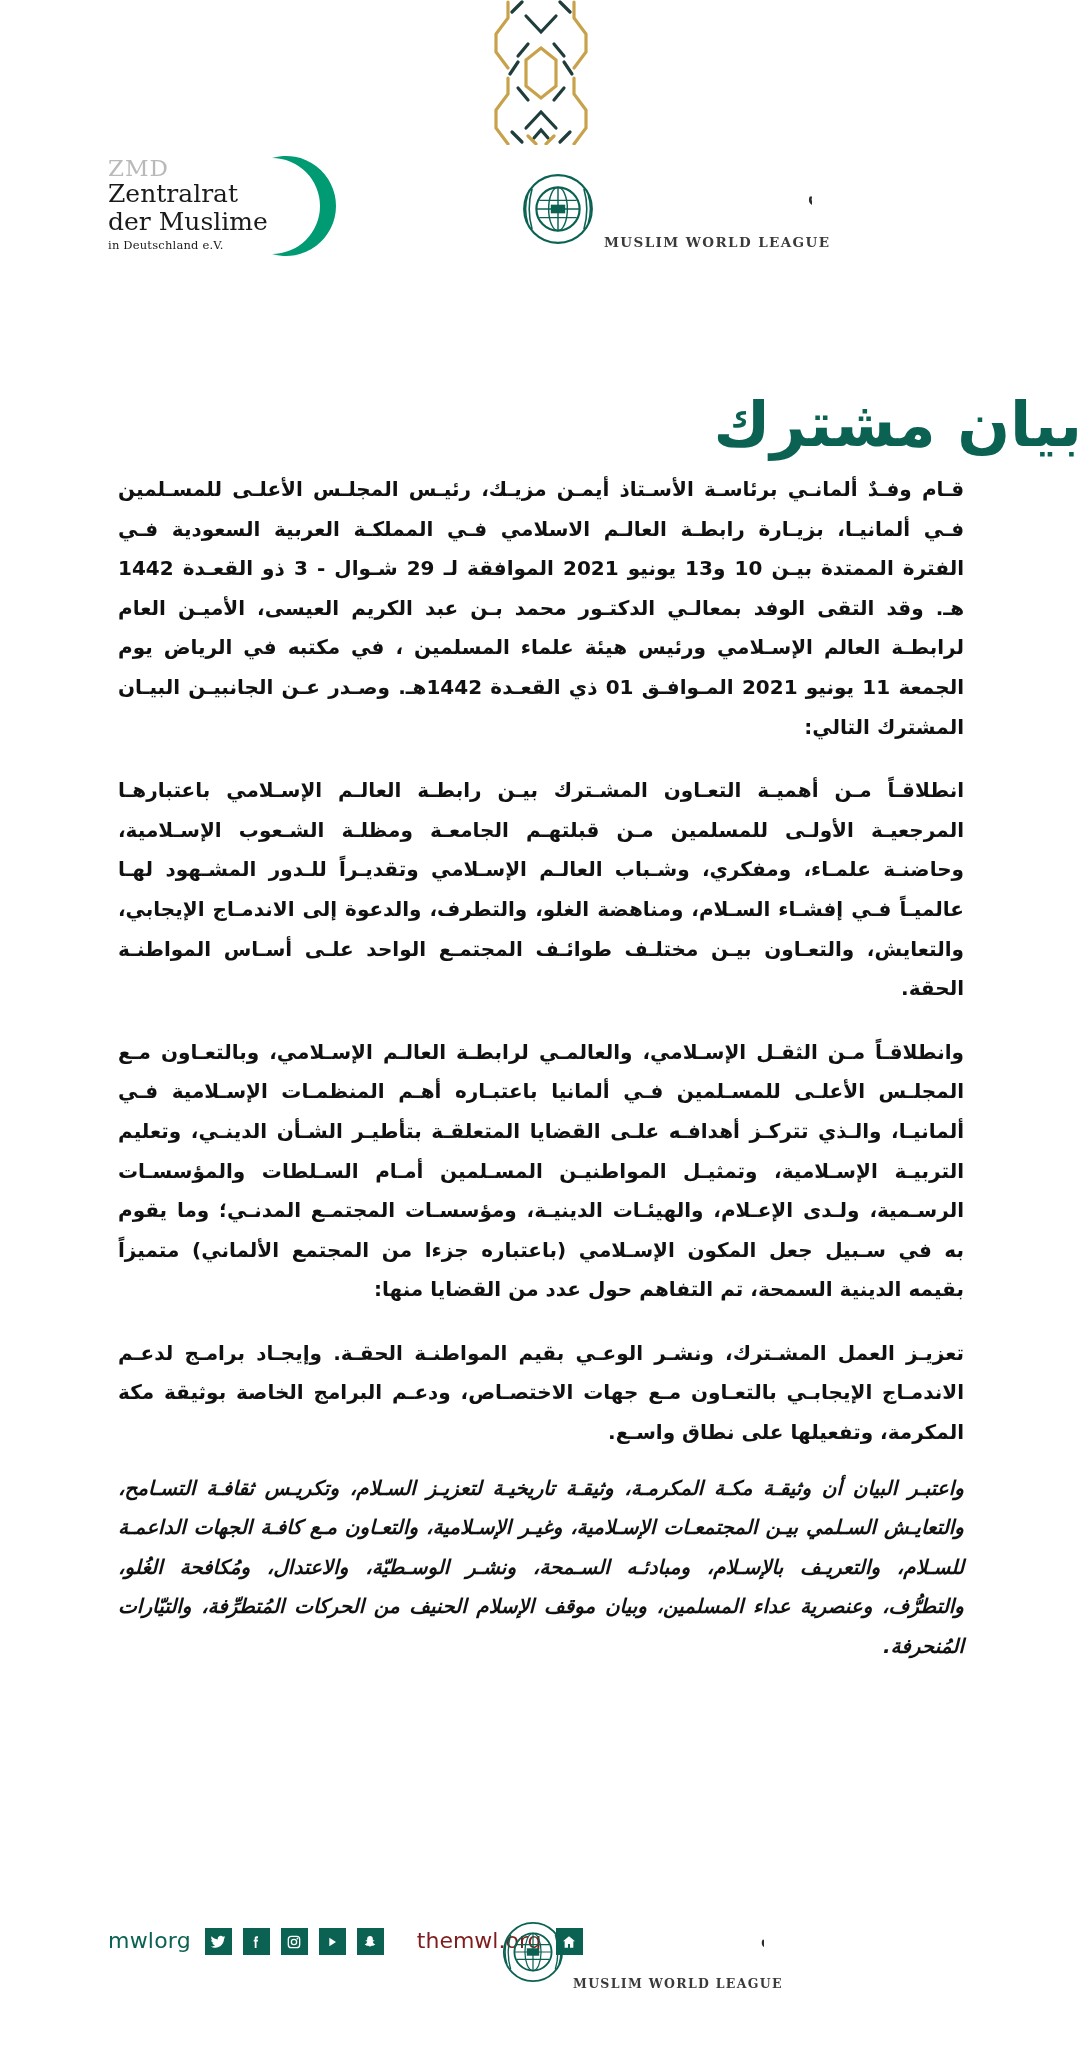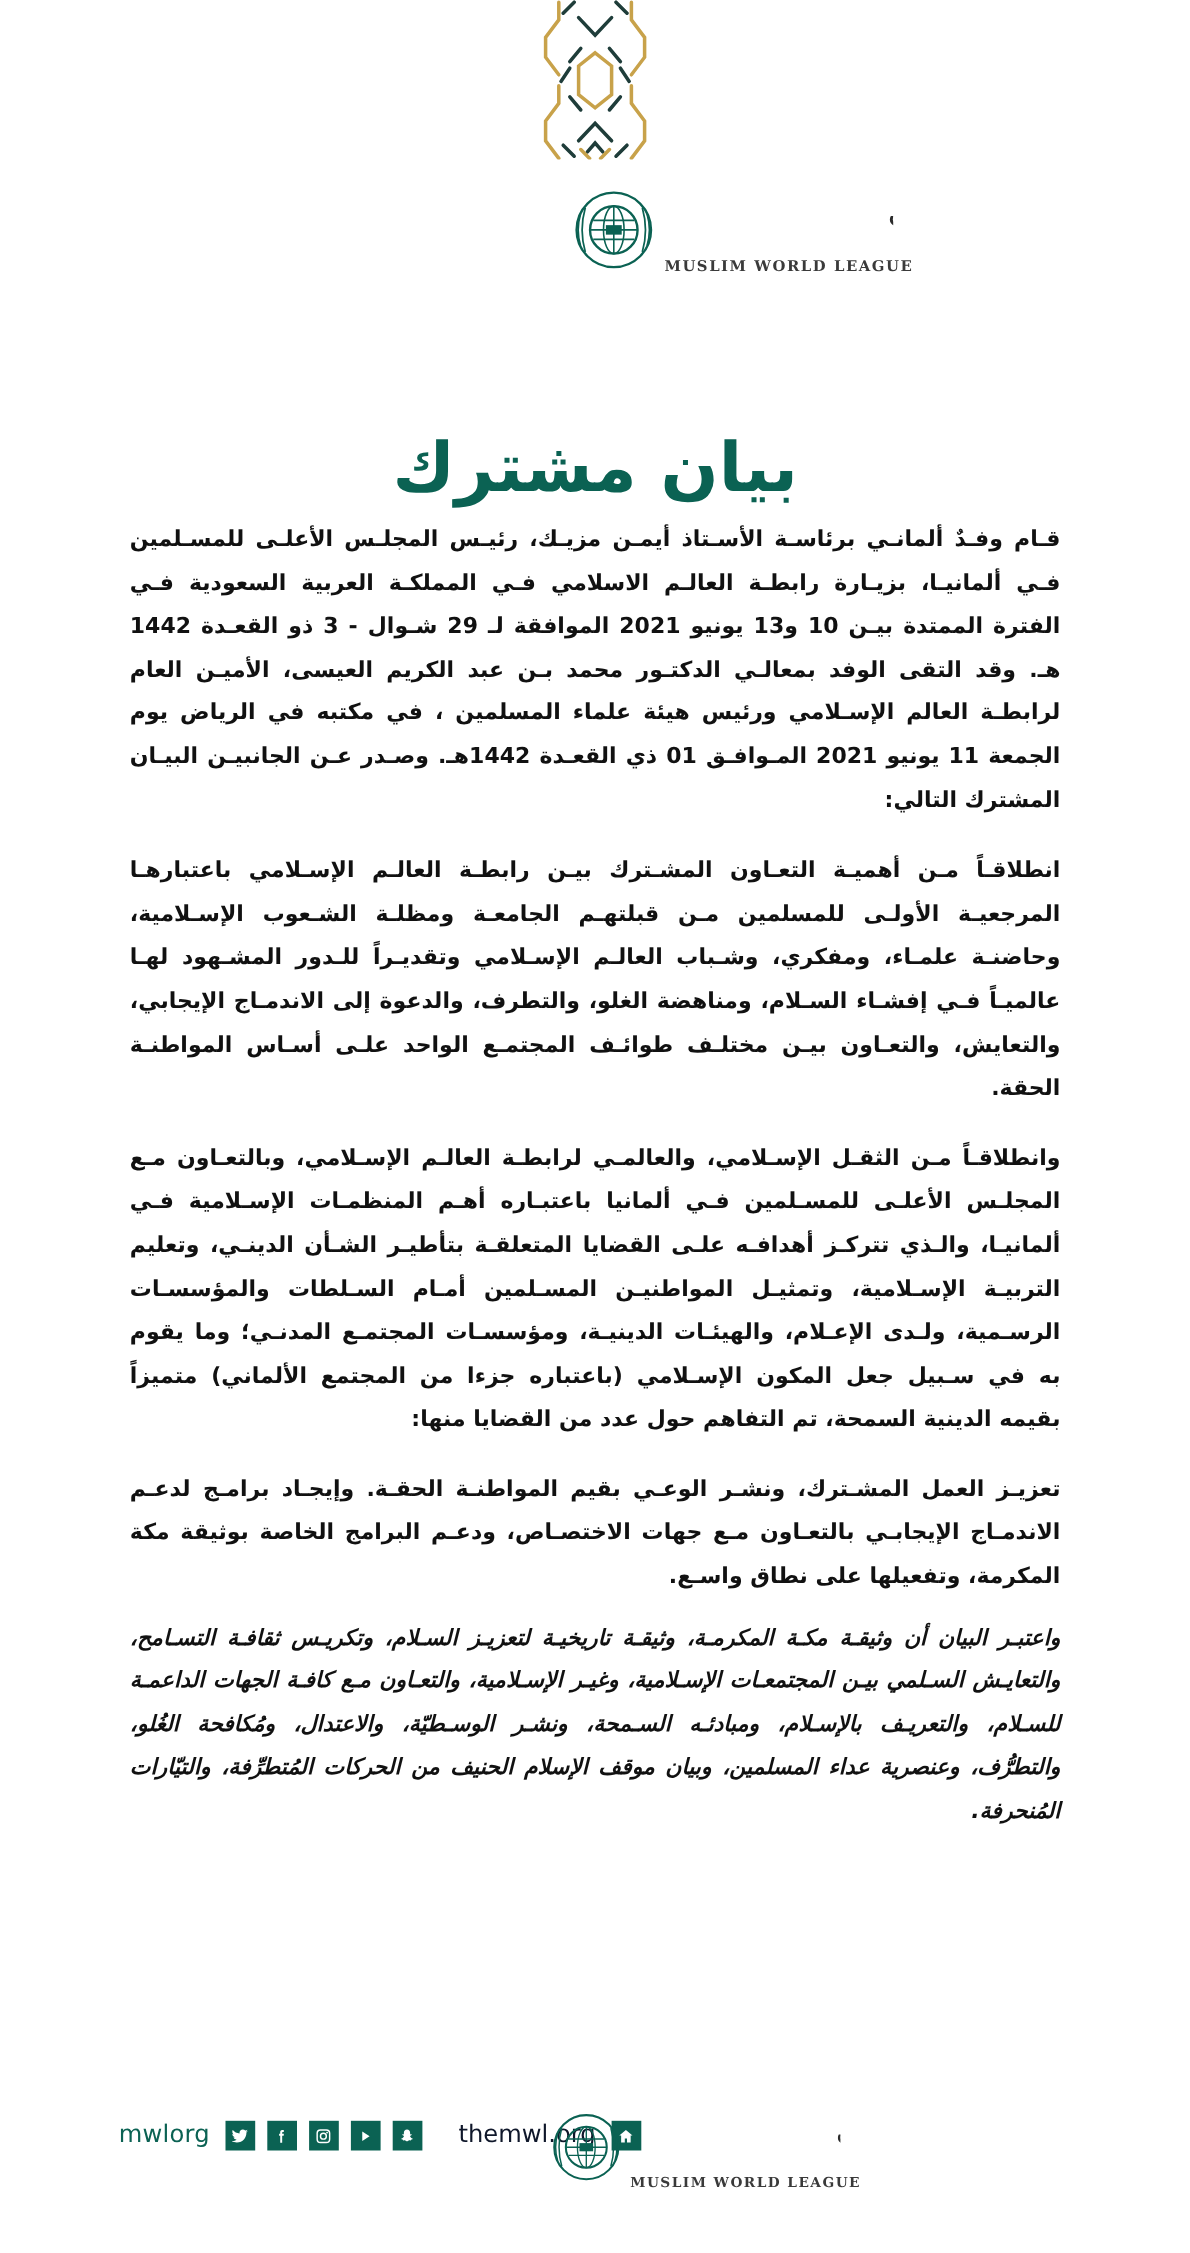--- a/index.html
+++ b/index.html
@@ -108,21 +108,20 @@
     color: #3a3a3a;
     white-space: nowrap;
   }
 
   
   .doc-title {
     position: absolute;
     top: 352px;
     left: 0;
     width: 100%;
-    text-align: center;
     font-size: 62px;
     font-weight: bold;
     color: #0b6253;
     letter-spacing: 0px;
     line-height: 1;
   }
 
   
   .body-copy {
     position: absolute;
@@ -166,21 +165,21 @@
     width: 27px;
     height: 27px;
     background: #0b6253;
     display: flex;
     align-items: center;
     justify-content: center;
   }
   .social-chip svg { display: block; }
   .site-label {
     font-size: 22px;
-    color: #0f172a;
+    color: #7f1d1d;
     margin-left: 22px;
     margin-right: 3px;
   }
 
   .mwl-logo-footer {
     position: absolute;
     right: 330px;
     top: 4px;
     width: 250px;
     height: 88px;
@@ -232,20 +231,33 @@
       <g stroke="#c8a24a">
         <path d="M62 136 L70 144"></path>
         <path d="M88 136 L80 144"></path>
       </g>
     </g>
   </svg>
 </div>
 
 <div class="header-logos">
 
+  <div class="zmd-logo">
+    <div class="zmd-crescent">
+      <svg viewBox="0 0 104 104" xmlns="http://www.w3.org/2000/svg" aria-hidden="true">
+        <path d="M20 4 A50 50 0 1 1 20 100 A42 42 0 1 0 20 4 Z" fill="#009b72"></path>
+      </svg>
+    </div>
+    <div class="zmd-text">
+      <div class="zmd-abbr">ZMD</div>
+      <div class="zmd-line1">Zentralrat</div>
+      <div class="zmd-line2">der Muslime</div>
+      <div class="zmd-sub">in Deutschland e.V.</div>
+    </div>
+  </div>
 
   <div class="mwl-logo-header">
     <div class="mwl-emblem">
       <svg viewBox="0 0 100 100" xmlns="http://www.w3.org/2000/svg" aria-hidden="true">
         <circle cx="50" cy="50" r="47" fill="none" stroke="#0b6253" stroke-width="3"></circle>
         <g stroke="#0b6253" stroke-width="2.2" fill="none">
           <path d="M8 30 Q2 50 8 70"></path>
           <path d="M92 30 Q98 50 92 70"></path>
           <path d="M14 22 Q6 50 14 78"></path>
           <path d="M86 22 Q94 50 86 78"></path>

